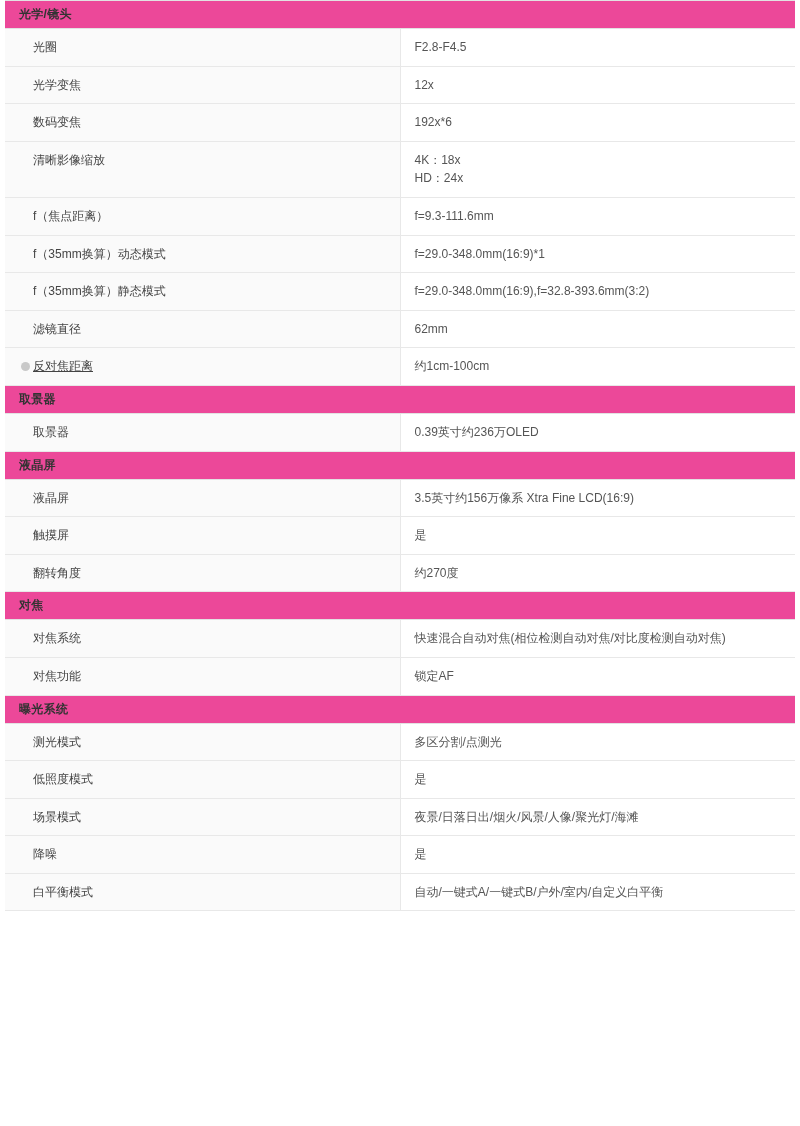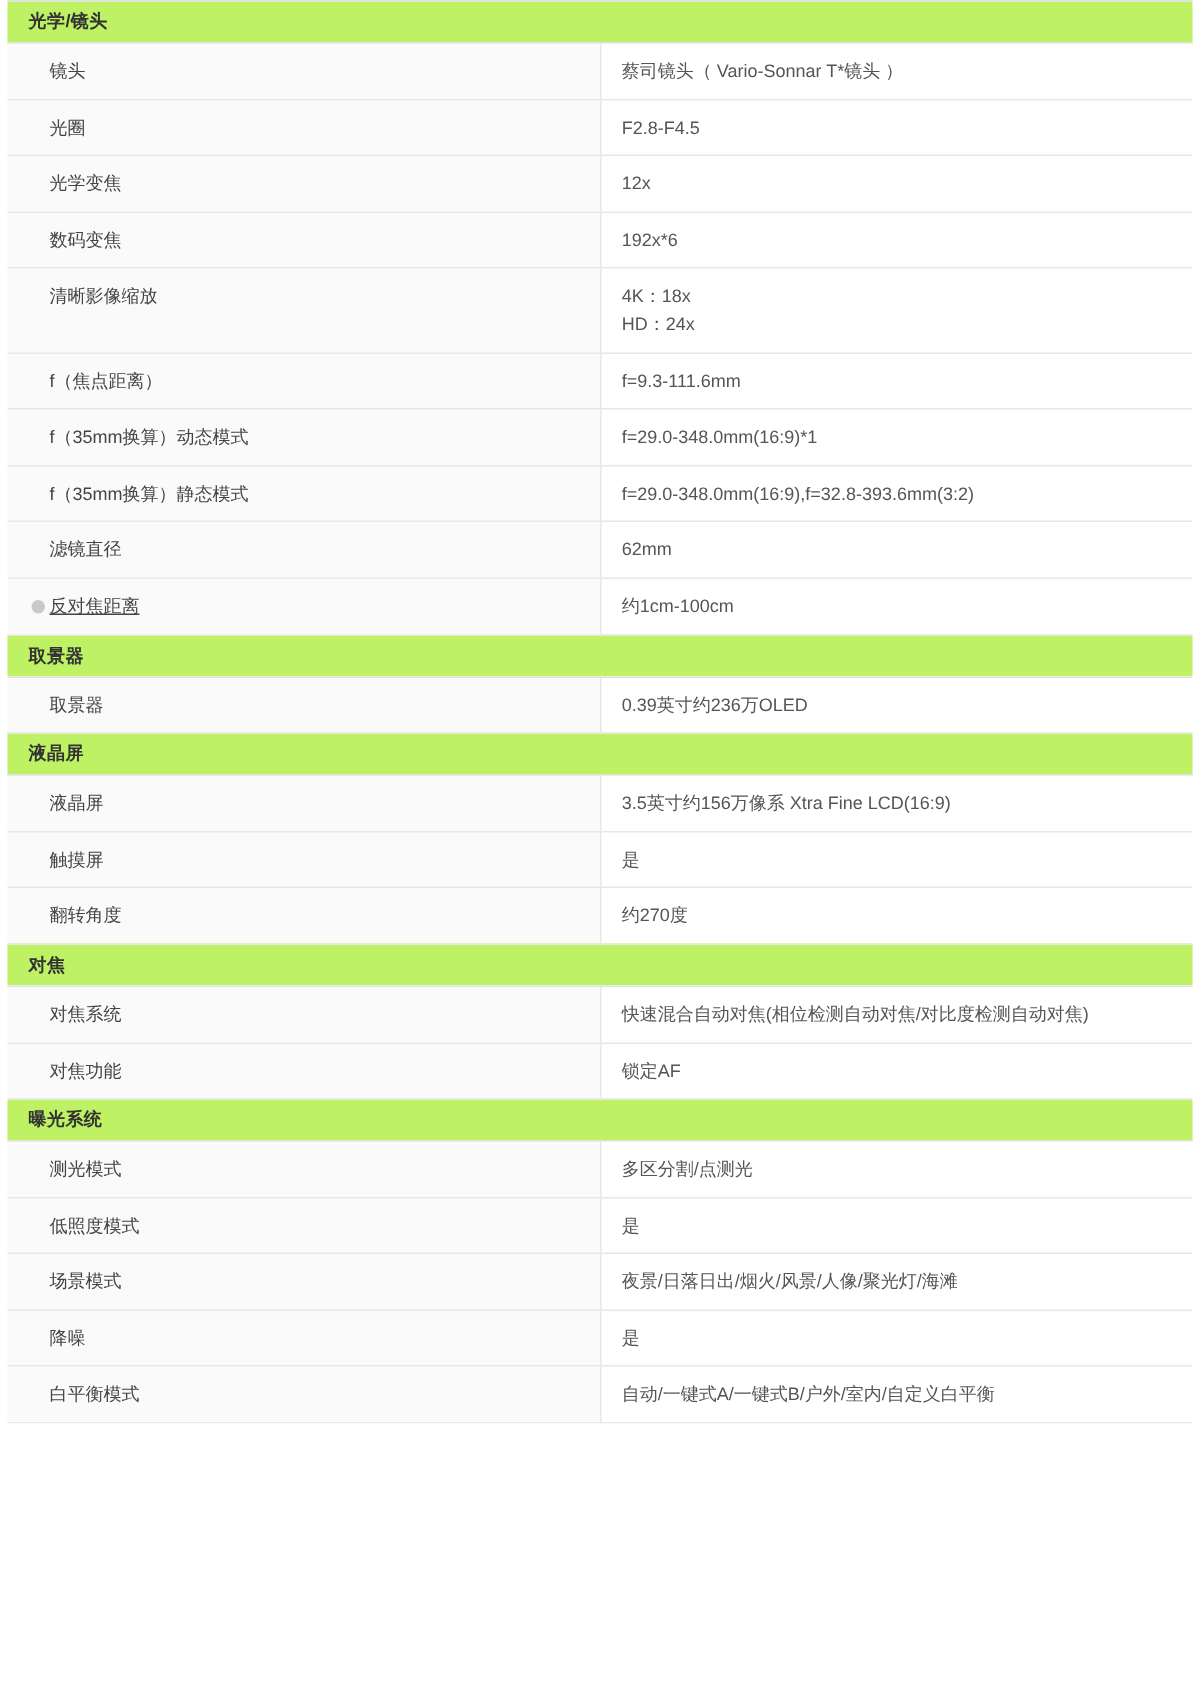--- a/index.html
+++ b/index.html
@@ -18,21 +18,21 @@
     box-sizing: border-box;
     padding: 0;
   }
   table.spec-table {
     width: 790px;
     margin: 0 auto;
     border-collapse: collapse;
     table-layout: fixed;
   }
   table.spec-table tr.section-row td {
-    background: #bef264;
+    background: #ec4899;
     font-weight: bold;
     color: #333333;
     padding: 5px 10px 5px 14px;
     border-bottom: 1px solid #e2e2e2;
     border-top: 1px solid #e2e2e2;
     font-size: 12px;
     letter-spacing: 0.3px;
   }
   table.spec-table tr.spec-row td.label-cell {
     width: 210px;
@@ -78,26 +78,20 @@
 </head>
 <body>
 
 <div class="spec-sheet">
   <table class="spec-table">
     <tbody id="spec-body">
         <tr class="section-row">
           <td colspan="2">光学/镜头</td>
         </tr>
         <tr class="spec-row">
-          <td class="label-cell"><span class="label-text">镜头</span></td>
-          <td class="value-cell">
-            <span class="value-line">蔡司镜头（ Vario-Sonnar T*镜头 ）</span>
-          </td>
-        </tr>
-        <tr class="spec-row">
           <td class="label-cell"><span class="label-text">光圈</span></td>
           <td class="value-cell">
             <span class="value-line">F2.8-F4.5</span>
           </td>
         </tr>
         <tr class="spec-row">
           <td class="label-cell"><span class="label-text">光学变焦</span></td>
           <td class="value-cell">
             <span class="value-line">12x</span>
           </td>

